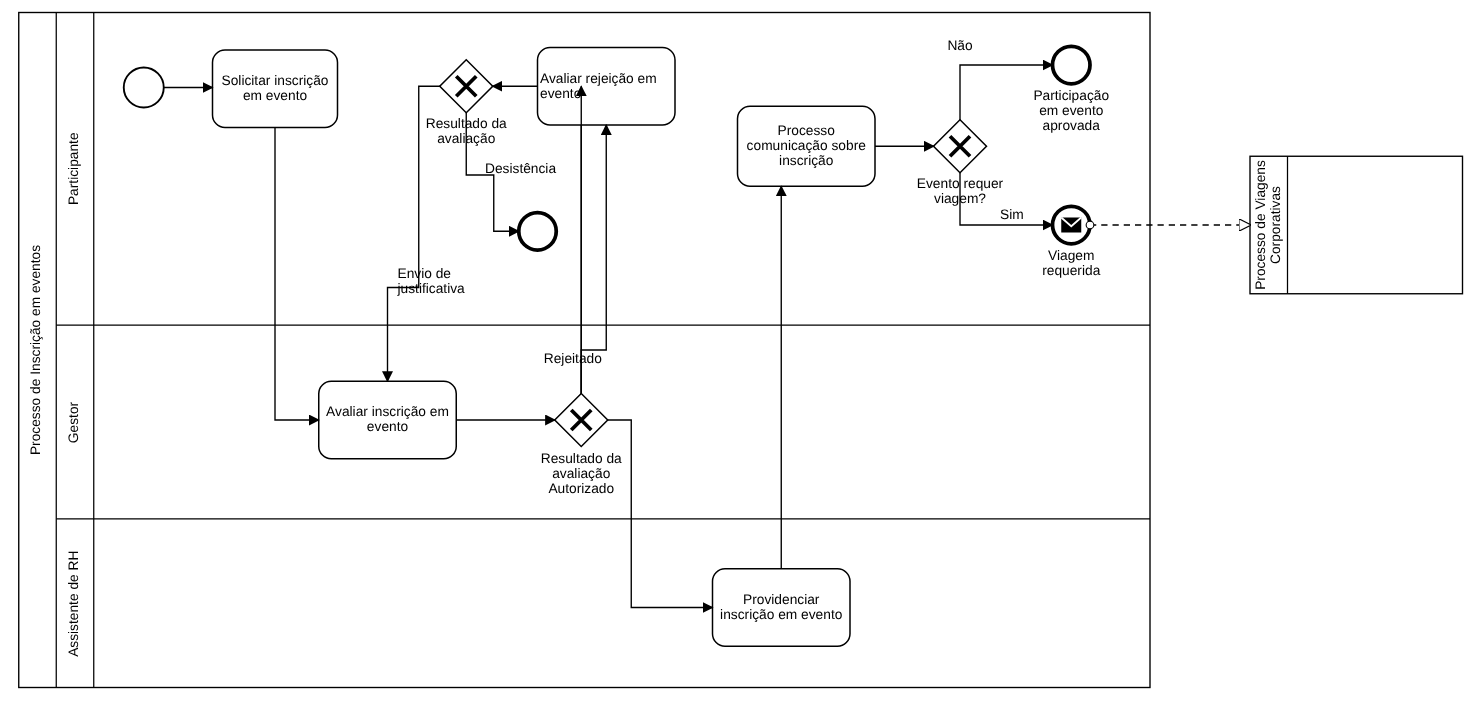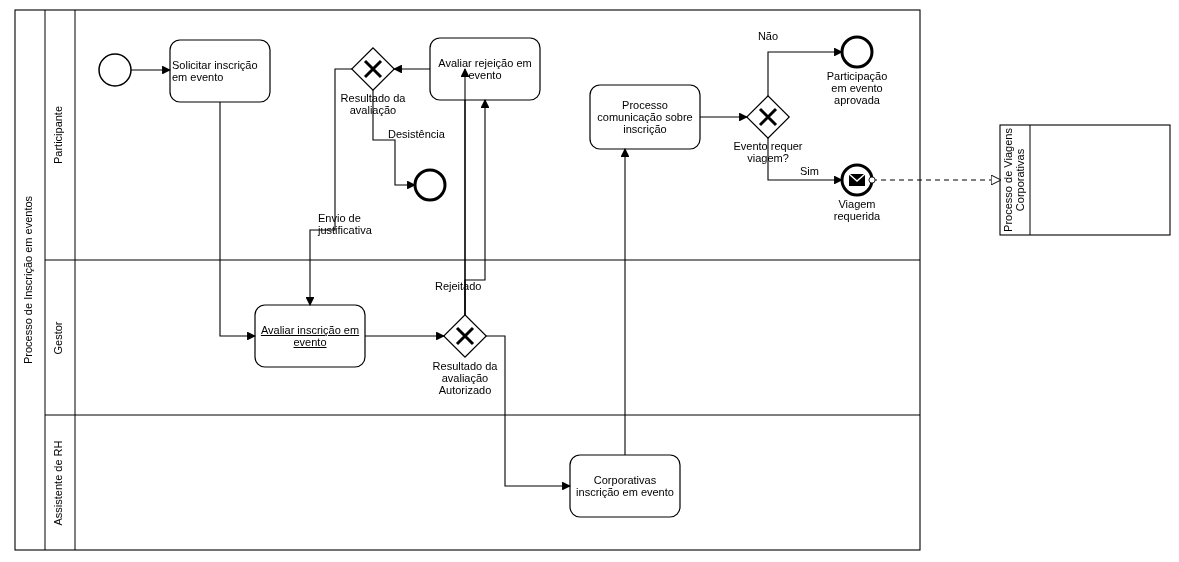--- a/index.html
+++ b/index.html
@@ -43,35 +43,35 @@
     <text class="lane-title" transform="translate(62 135) rotate(-90)">Participante</text>
     <text class="lane-title" transform="translate(62 338) rotate(-90)">Gestor</text>
     <text class="lane-title" transform="translate(62 483) rotate(-90)">Assistente de RH</text>
   </g>
 
   <circle class="event" cx="115" cy="70" r="16"></circle>
 
   <g>
     <rect class="task" x="170" y="40" width="100" height="62" rx="10"></rect>
     <foreignObject x="172" y="42" width="96" height="58">
-      <div xmlns="http://www.w3.org/1999/xhtml" style="font:11px Arial;text-align:left;display:flex;align-items:center;justify-content:center;height:100%;">Solicitar inscrição em evento</div>
+      <div xmlns="http://www.w3.org/1999/xhtml" style="font:11px Arial;text-align:center;display:flex;align-items:center;justify-content:center;height:100%;">Solicitar inscrição em evento</div>
     </foreignObject>
   </g>
 
   <g>
     <rect class="gateway" x="358" y="54" width="30" height="30" transform="rotate(45 373 69)"></rect>
     <path d="M365 61 L381 77 M381 61 L365 77" stroke="#000" stroke-width="3" fill="none"></path>
     <text class="label-c" x="373" y="102">Resultado da</text>
     <text class="label-c" x="373" y="114">avaliação</text>
   </g>
 
   <g>
     <rect class="task" x="430" y="38" width="110" height="62" rx="10"></rect>
     <foreignObject x="432" y="40" width="106" height="58">
-      <div xmlns="http://www.w3.org/1999/xhtml" style="font:11px Arial;text-align:center;display:flex;align-items:center;justify-content:center;height:100%;">Avaliar rejeição em evento</div>
+      <div xmlns="http://www.w3.org/1999/xhtml" style="font:11px Arial;text-align:left;display:flex;align-items:center;justify-content:center;height:100%;">Avaliar rejeição em evento</div>
     </foreignObject>
   </g>
 
   <circle cx="430" cy="185" r="15" fill="#fff" stroke="#000" stroke-width="3"></circle>
 
   <g>
     <rect class="task" x="590" y="85" width="110" height="64" rx="10"></rect>
     <foreignObject x="592" y="87" width="106" height="60">
       <div xmlns="http://www.w3.org/1999/xhtml" style="font:11px Arial;text-align:center;display:flex;align-items:center;justify-content:center;height:100%;">Processo comunicação sobre inscrição</div>
     </foreignObject>
@@ -95,35 +95,35 @@
     <circle cx="857" cy="180" r="15" fill="#fff" stroke="#000" stroke-width="3"></circle>
     <rect x="849" y="174" width="16" height="12" fill="#000"></rect>
     <path d="M849 174 L857 181 L865 174" stroke="#fff" stroke-width="1.4" fill="none"></path>
     <text class="label-c" x="857" y="208">Viagem</text>
     <text class="label-c" x="857" y="220">requerida</text>
   </g>
 
   <g>
     <rect class="task" x="255" y="305" width="110" height="62" rx="10"></rect>
     <foreignObject x="257" y="307" width="106" height="58">
-      <div xmlns="http://www.w3.org/1999/xhtml" style="font:11px Arial;text-align:center;display:flex;align-items:center;justify-content:center;height:100%;text-decoration:underline;">Avaliar inscrição em evento</div>
+      <div xmlns="http://www.w3.org/1999/xhtml" style="font:11px Arial;text-align:center;display:flex;align-items:center;justify-content:center;height:100%;">Avaliar inscrição em evento</div>
     </foreignObject>
   </g>
 
   <g>
     <rect class="gateway" x="450" y="321" width="30" height="30" transform="rotate(45 465 336)"></rect>
     <path d="M457 328 L473 344 M473 328 L457 344" stroke="#000" stroke-width="3" fill="none"></path>
     <text class="label-c" x="465" y="370">Resultado da</text>
     <text class="label-c" x="465" y="382">avaliação</text>
   </g>
 
   <g>
     <rect class="task" x="570" y="455" width="110" height="62" rx="10"></rect>
     <foreignObject x="572" y="457" width="106" height="58">
-      <div xmlns="http://www.w3.org/1999/xhtml" style="font:11px Arial;text-align:center;display:flex;align-items:center;justify-content:center;height:100%;">Corporativas inscrição em evento</div>
+      <div xmlns="http://www.w3.org/1999/xhtml" style="font:11px Arial;text-align:center;display:flex;align-items:center;justify-content:center;height:100%;">Providenciar inscrição em evento</div>
     </foreignObject>
   </g>
 
   <g>
     <rect class="pool" x="1000" y="125" width="170" height="110"></rect>
     <line class="laneLine" x1="1030" y1="125" x2="1030" y2="235"></line>
     <text class="lane-title" transform="translate(1012 180) rotate(-90)">Processo de Viagens</text>
     <text class="lane-title" transform="translate(1024 180) rotate(-90)">Corporativas</text>
   </g>
 

